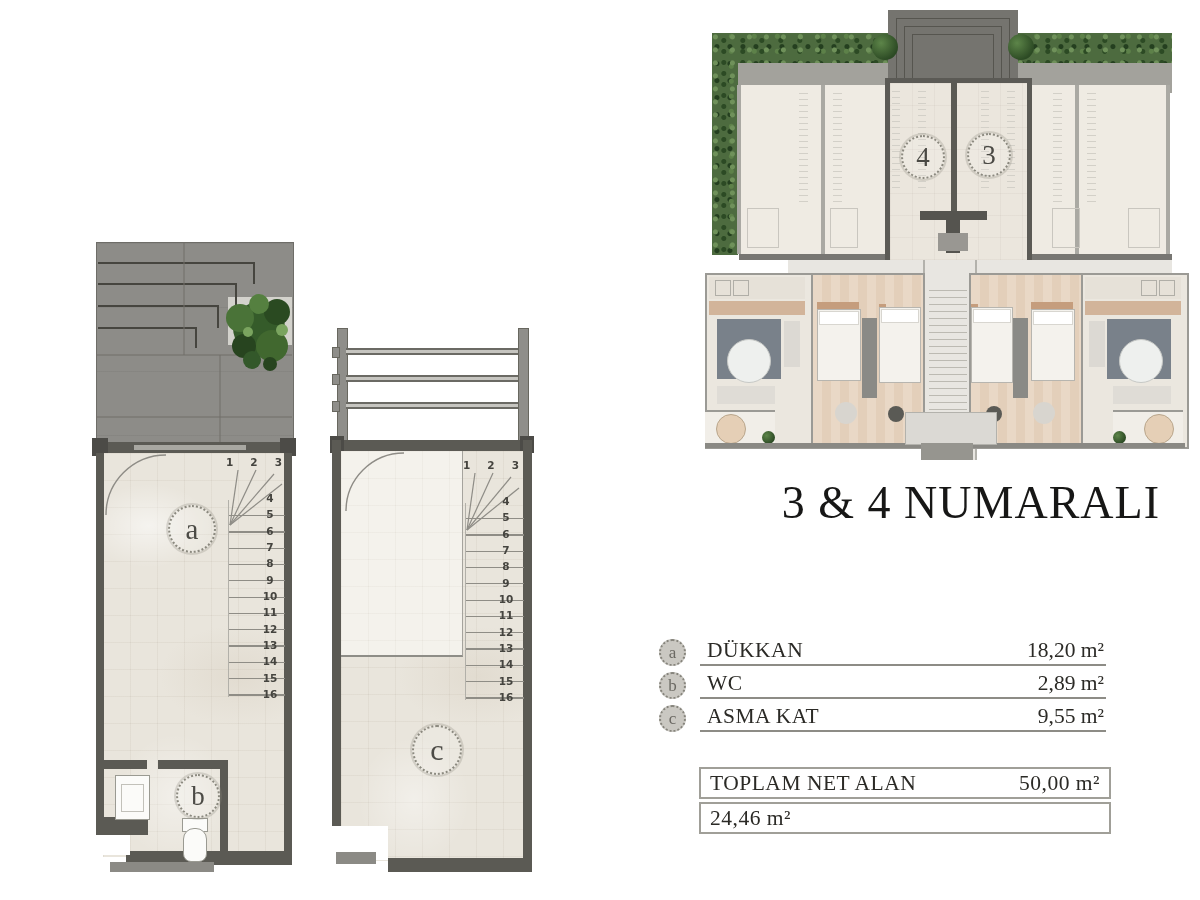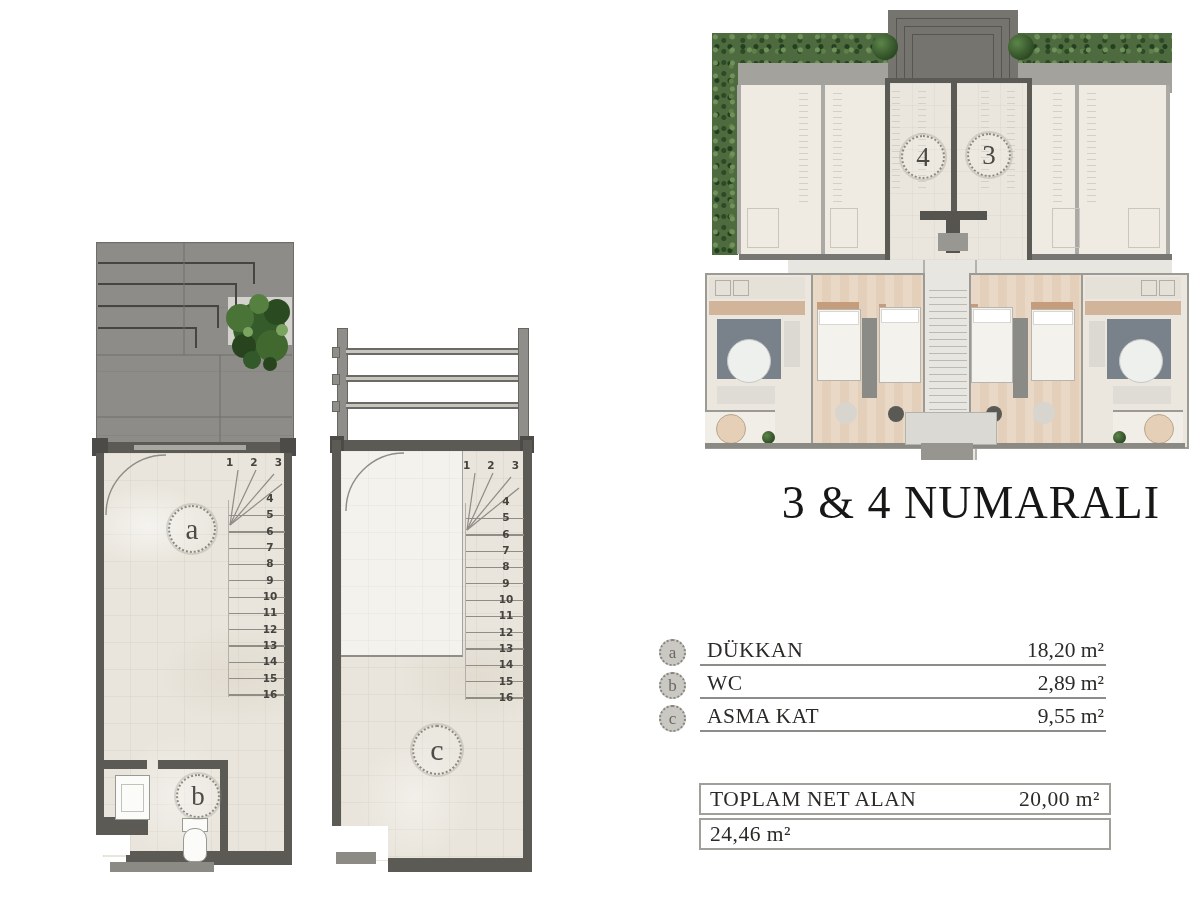--- a/index.html
+++ b/index.html
@@ -350,23 +350,23 @@
       <span class="legend-rule"></span>
     </div>
     <div class="legend-row">
       <span class="legend-circle">c</span>
       <span class="legend-label">ASMA KAT</span>
       <span class="legend-value">9,55 m²</span>
       <span class="legend-rule"></span>
     </div>
   </div>
 
-  <div class="abs" style="left:699px;top:767px;width:412px;margin-top:16px;">
+  <div class="abs" style="left:699px;top:767px;width:412px;">
     <div class="total-box">
       <span>TOPLAM NET ALAN</span>
-      <span>20,00 m²</span>
+      <span>50,00 m²</span>
     </div>
     <div class="total-box">
       <span>24,46 m²</span>
     </div>
   </div>
 
 </div>
 
 </body></html>

